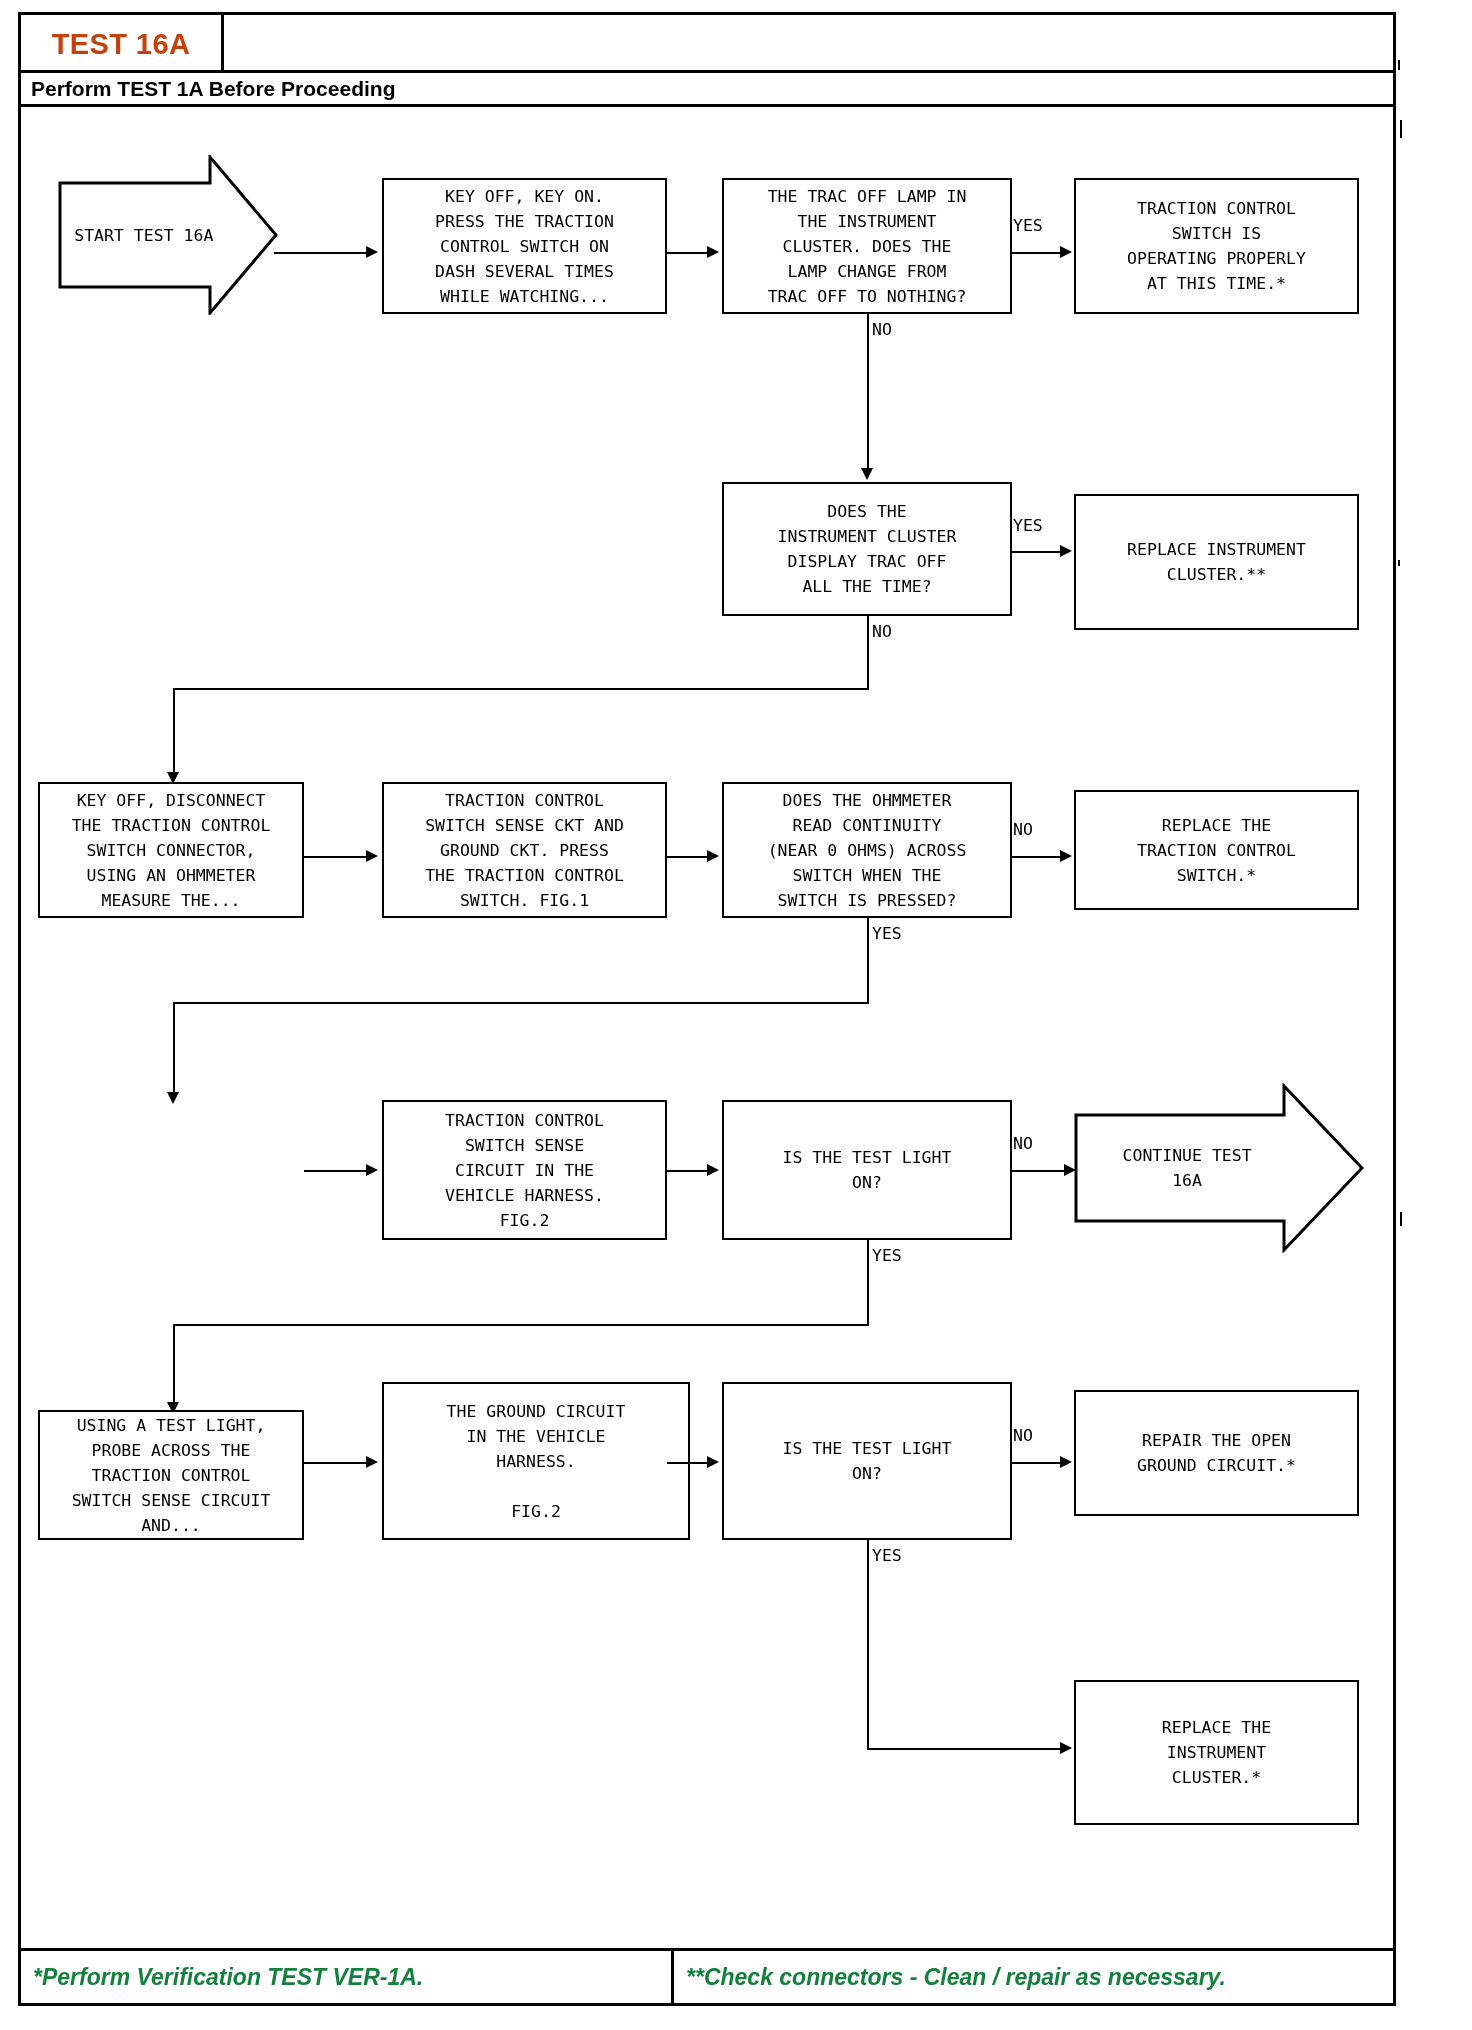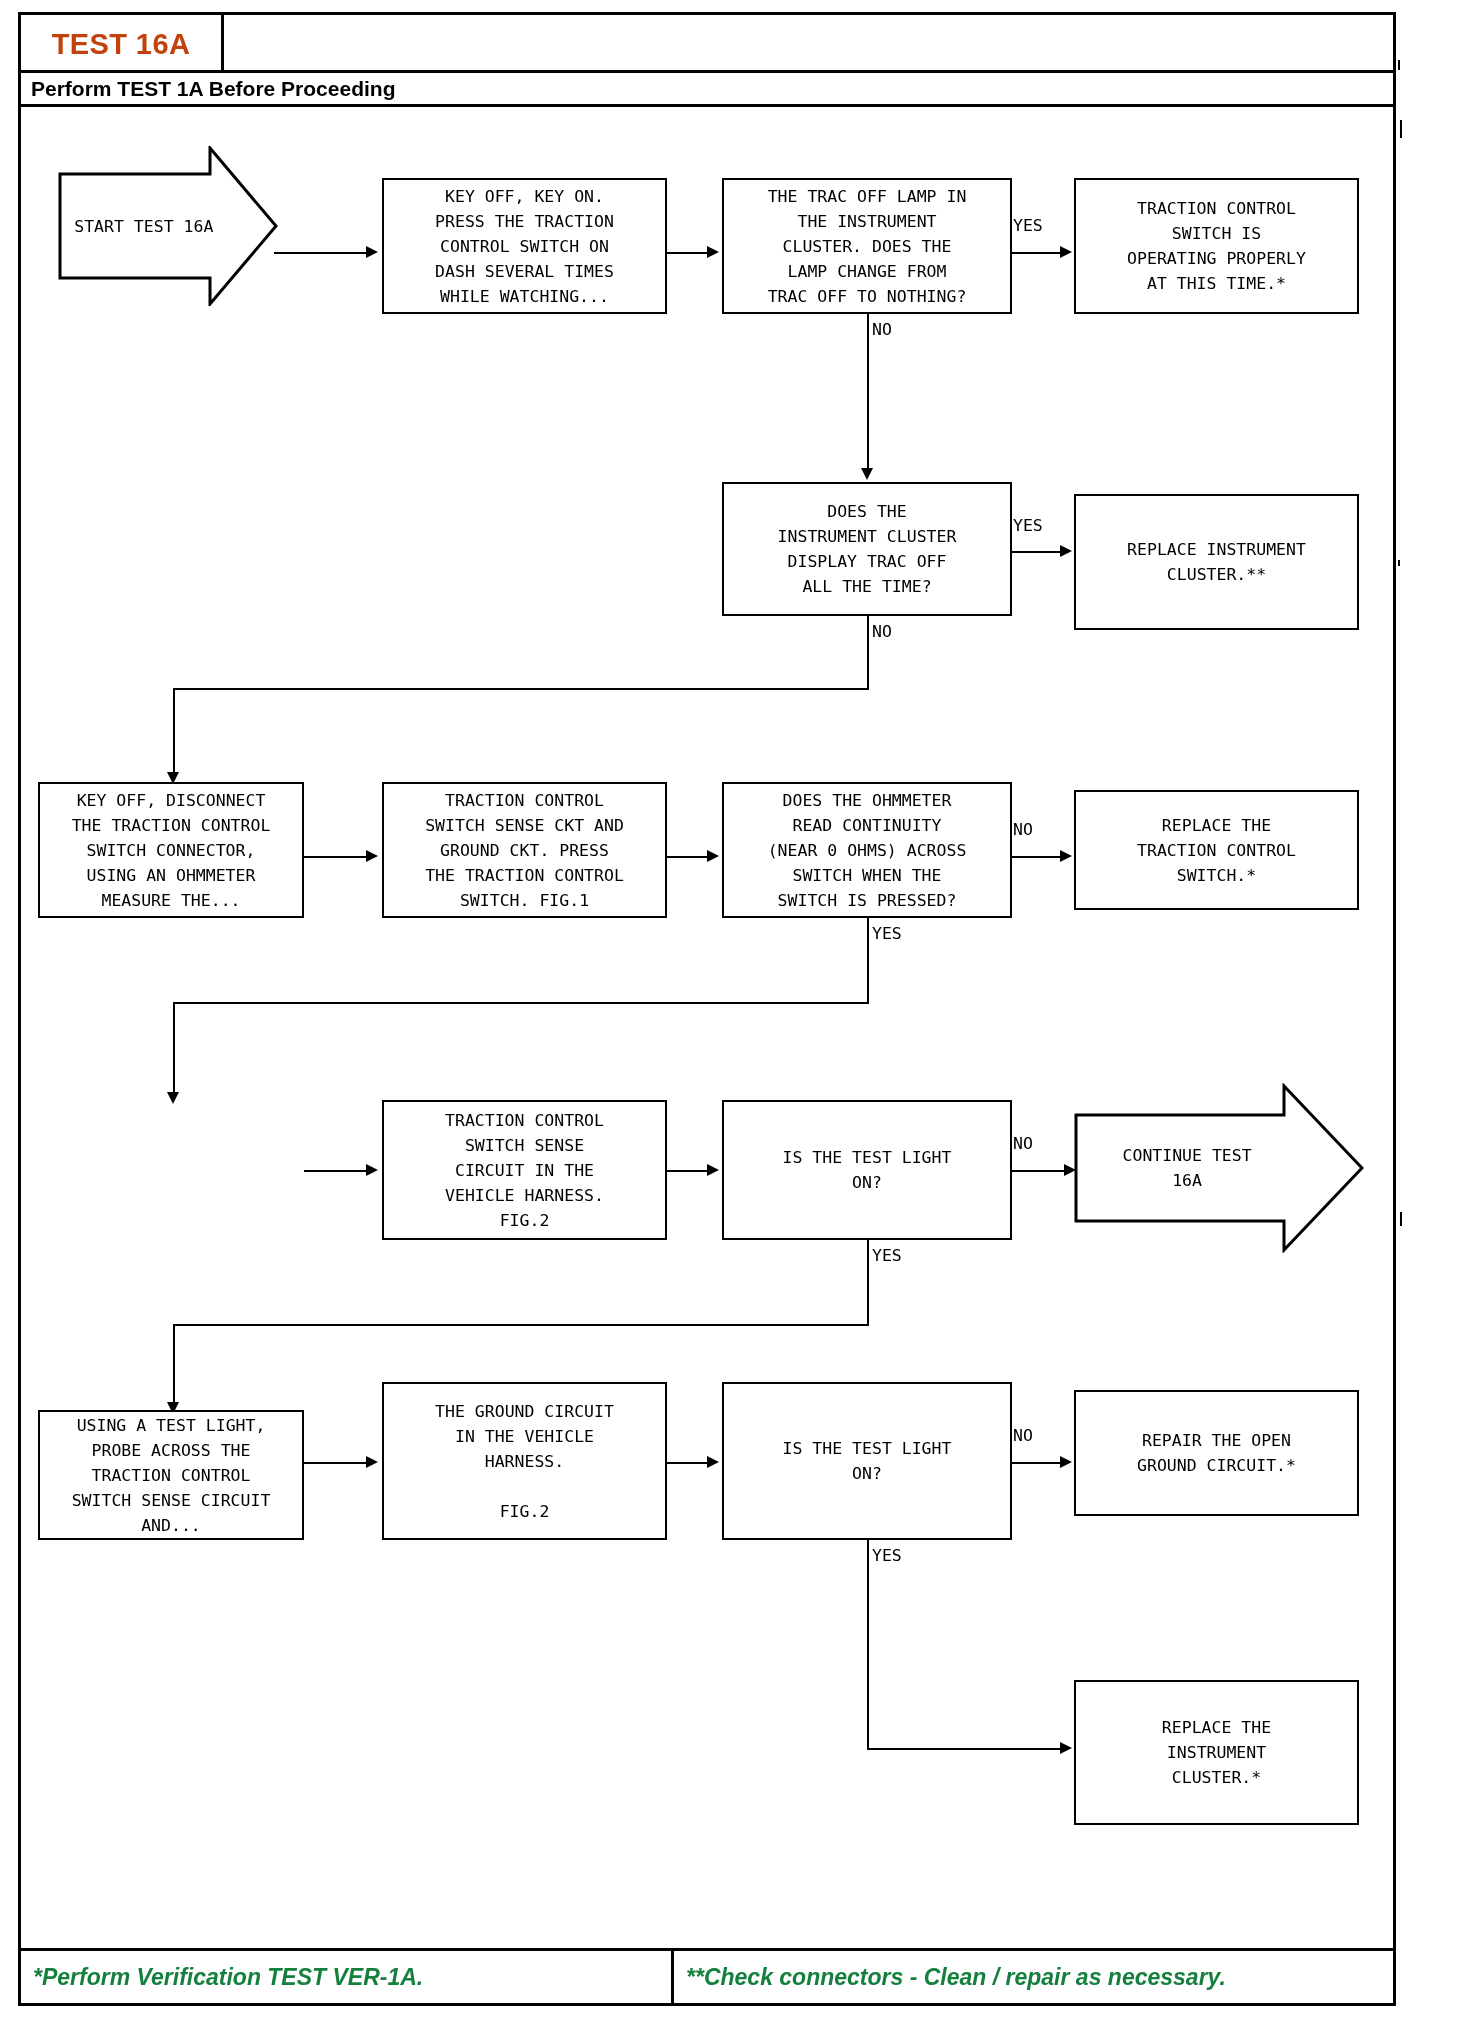--- a/index.html
+++ b/index.html
@@ -219,21 +219,21 @@
   <div class="page-frame"></div>
 
   <div class="hdr-band"></div>
   <div class="hdr-testbox">
     <span>TEST 16A</span>
   </div>
   <div class="hdr-sub">
     <span>Perform TEST 1A Before Proceeding</span>
   </div>
 
-  <div class="arrowbox" style="left:58px; top:146px; width:220px; height:160px;text-decoration:underline;">
+  <div class="arrowbox" style="left:58px; top:155px; width:220px; height:160px;text-decoration:underline;">
     <svg width="220" height="160" viewBox="0 0 220 160">
       <polygon points="2,28 152,28 152,2 218,80 152,158 152,132 2,132" fill="#ffffff" stroke="#000000" stroke-width="3"></polygon>
     </svg>
     <div class="alabel">START TEST 16A</div>
   </div>
 
   <div class="fbox" style="left:382px; top:178px; width:285px; height:136px;">
     <div class="txt">KEY OFF, KEY ON.
 PRESS THE TRACTION
 CONTROL SWITCH ON
@@ -377,21 +377,21 @@
   <div class="elabel" style="left:872px; top:1246px;">YES</div>
 
   <div class="fbox" style="left:38px; top:1410px; width:266px; height:130px;">
     <div class="txt">USING A TEST LIGHT,
 PROBE ACROSS THE
 TRACTION CONTROL
 SWITCH SENSE CIRCUIT
 AND...</div>
   </div>
 
-  <div class="fbox" style="left:382px; top:1382px; width:285px; height:158px;">
+  <div class="fbox" style="left:382px; top:1382px; width:308px; height:158px;">
     <div class="txt">THE GROUND CIRCUIT
 IN THE VEHICLE
 HARNESS.
 
 FIG.2</div>
   </div>
 
   <div class="fbox" style="left:722px; top:1382px; width:290px; height:158px;">
     <div class="txt">IS THE TEST LIGHT
 ON?</div>

